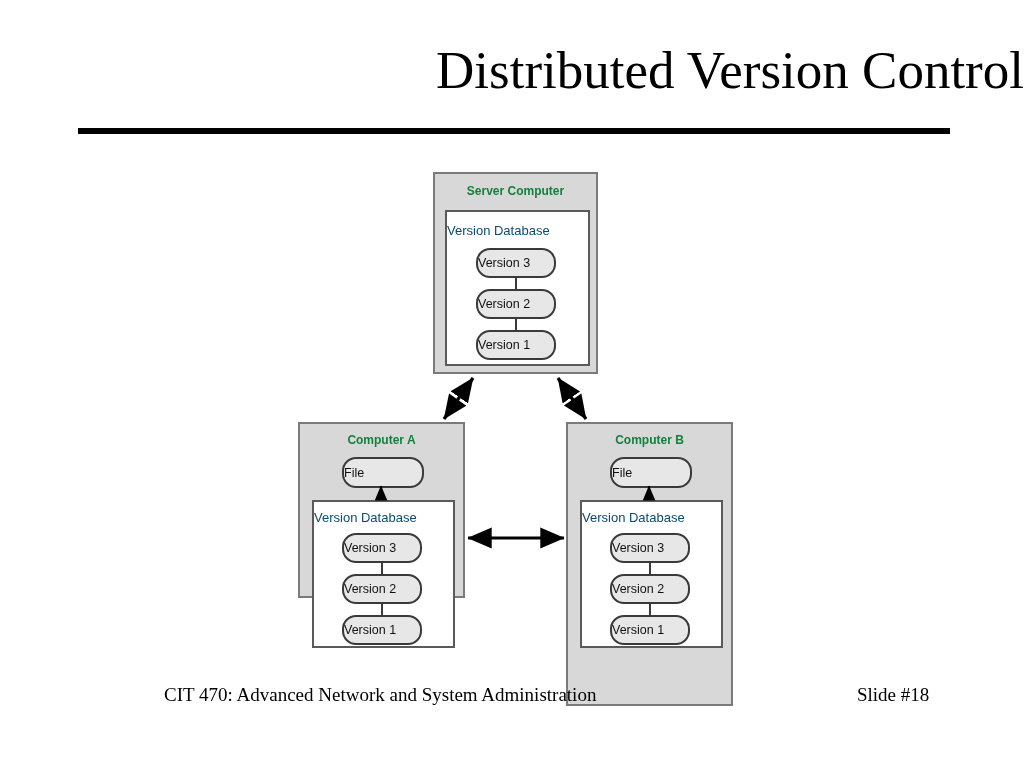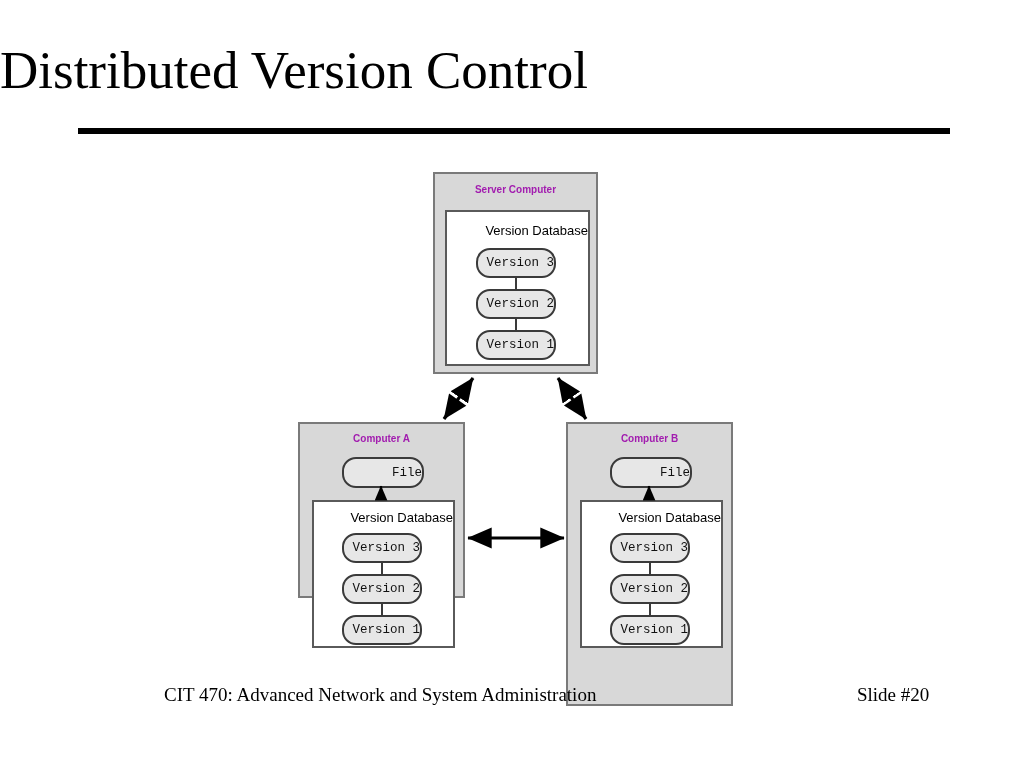--- a/index.html
+++ b/index.html
@@ -21,21 +21,21 @@
     height: 768px;
     background: #ffffff;
   }
 
   
   #slide-title {
     position: absolute;
     left: 0;
     top: 44px;
     width: 1024px;
-    text-align: left;
+    text-align: right;
     font-family: "Liberation Serif", "DejaVu Serif", serif;
     font-size: 53px;
     font-weight: 400;
     color: #000000;
     letter-spacing: 0px;
     line-height: 1.0;
     white-space: nowrap;
   }
   #title-rule {
     position: absolute;
@@ -53,51 +53,51 @@
     border: 2px solid #7a7a7a;
     box-sizing: border-box;
   }
   .machine-title {
     position: absolute;
     left: 0;
     width: 100%;
     text-align: center;
     font-family: "Liberation Sans", sans-serif;
     font-weight: bold;
-    font-size: 10px;
-    color: #a21caf;
+    font-size: 12px;
+    color: #15803d;
     white-space: nowrap;
   }
   .vdb {
     position: absolute;
     background: #ffffff;
     border: 2px solid #5a5a5a;
     box-sizing: border-box;
   }
   .vdb-title {
     position: absolute;
     left: 0;
     width: 100%;
-    text-align: right;
+    text-align: left;
     font-family: "Liberation Sans", sans-serif;
     font-weight: normal;
     font-size: 13px;
-    color: #000000;
+    color: #0c4a6e;
     white-space: nowrap;
   }
   .pill {
     position: absolute;
     background: #e7e7e7;
     border: 2px solid #3a3a3a;
     border-radius: 14px;
     box-sizing: border-box;
     display: flex;
     align-items: center;
-    justify-content: flex-end;
-    font-family: Liberation Mono, monospace;
+    justify-content: flex-start;
+    font-family: Liberation Sans, sans-serif;
     font-size: 12.5px;
     color: #111111;
     white-space: nowrap;
   }
   .connector {
     position: absolute;
     width: 2px;
     background: #3a3a3a;
   }
 
@@ -225,15 +225,15 @@
     <line x1="468" y1="538" x2="564" y2="538" stroke="#000000" stroke-width="3.2" marker-start="url(#ah-start)" marker-end="url(#ah)"></line>
 
     
     <line x1="381" y1="497" x2="381" y2="486" stroke="#000000" stroke-width="2.2" marker-end="url(#ah-small)"></line>
 
     
     <line x1="649" y1="497" x2="649" y2="486" stroke="#000000" stroke-width="2.2" marker-end="url(#ah-small)"></line>
   </svg>
 
   <div class="footer-text" id="footer-left">CIT 470: Advanced Network and System Administration</div>
-  <div class="footer-text" id="footer-right">Slide #20</div>
+  <div class="footer-text" id="footer-right">Slide #18</div>
 
 </div>
 
 </body></html>

